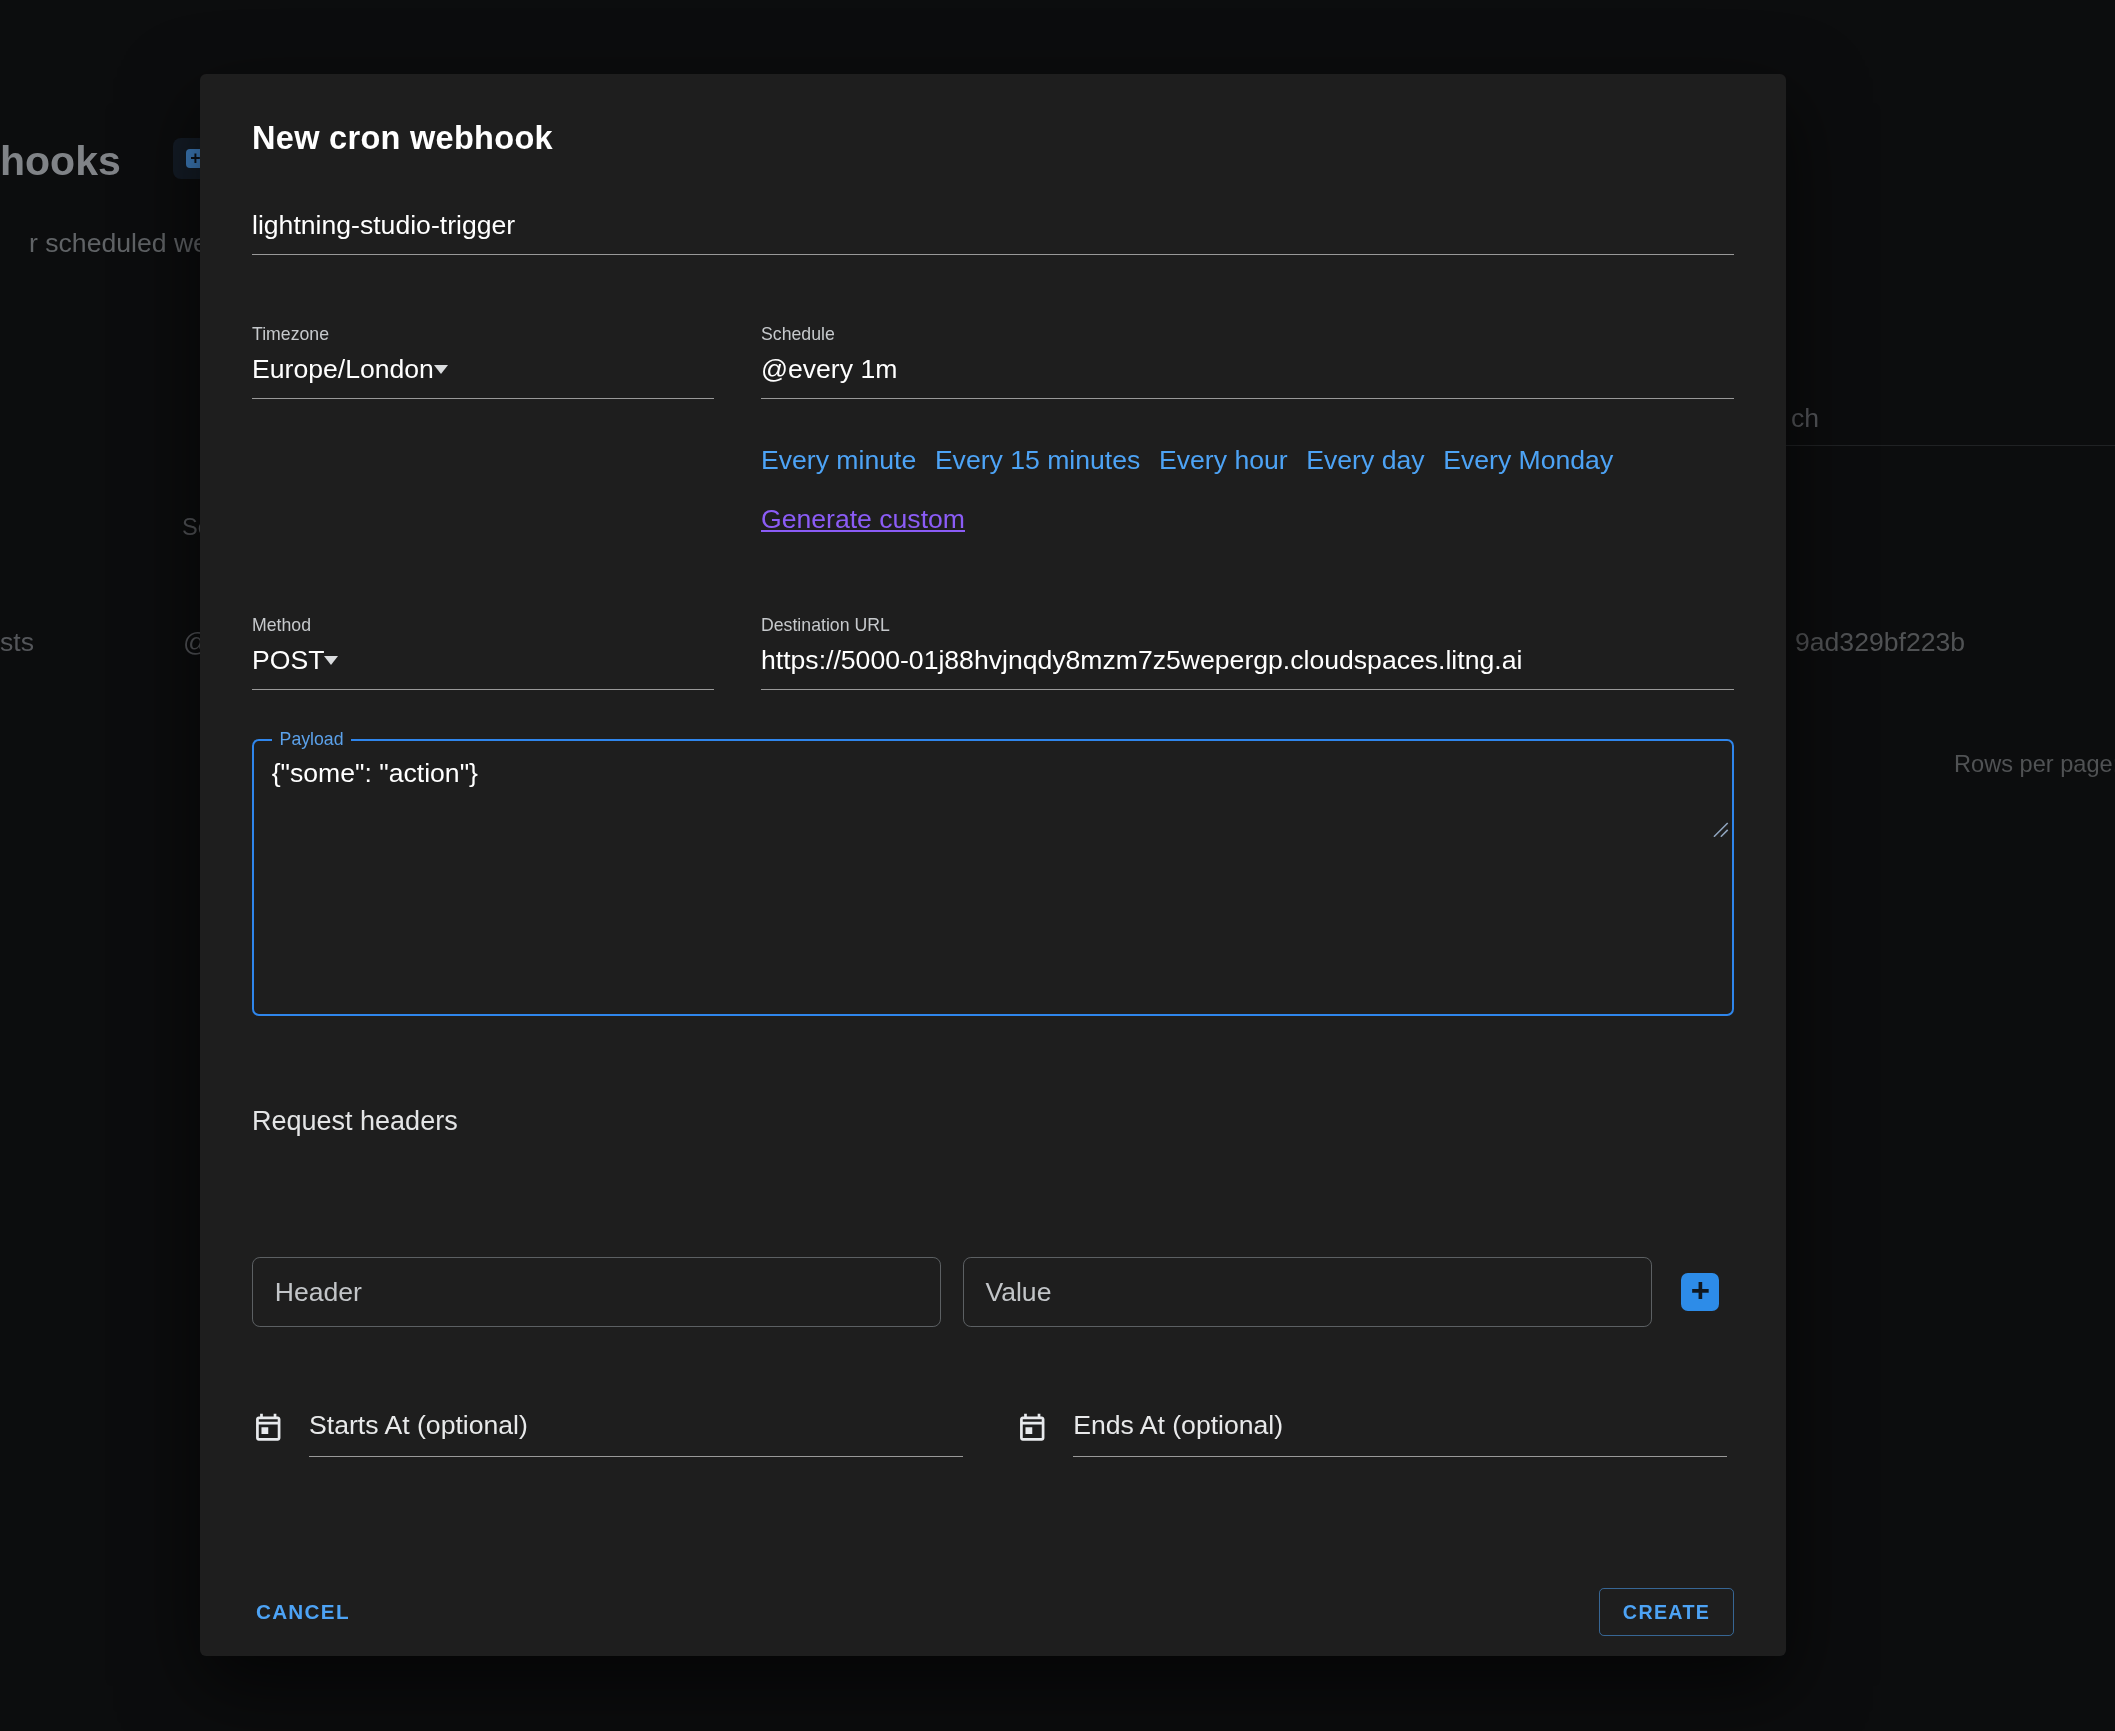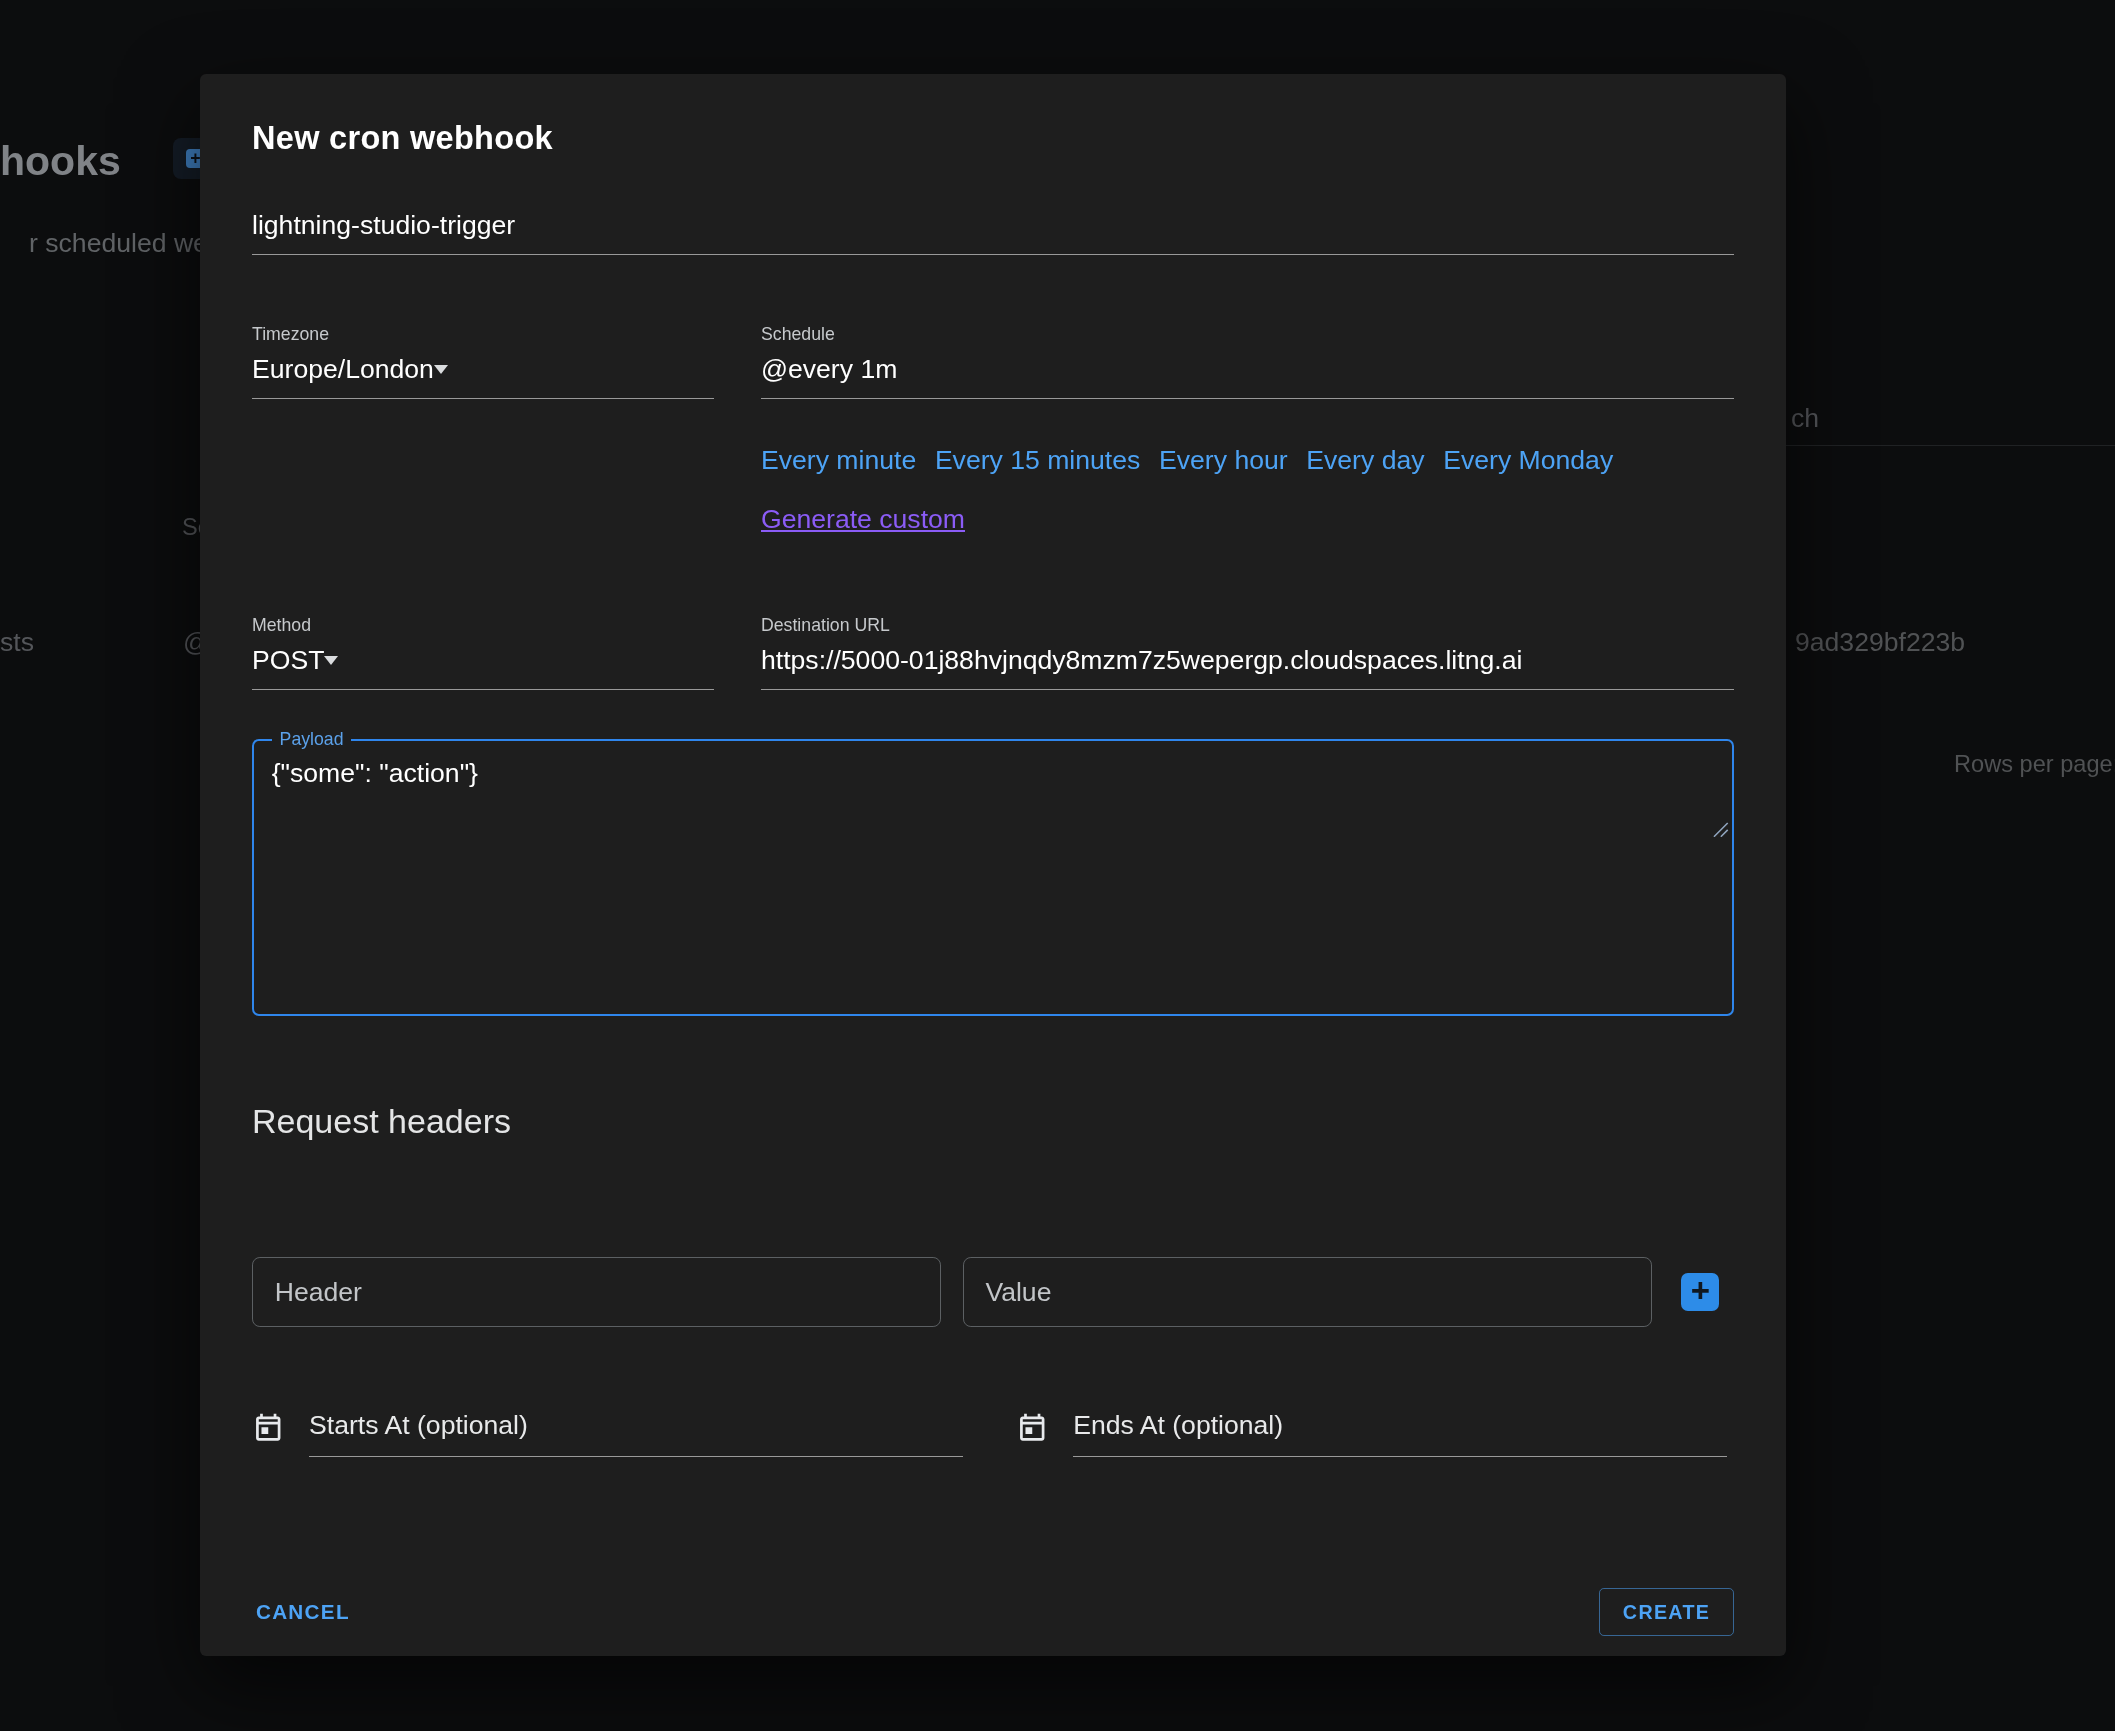--- a/index.html
+++ b/index.html
@@ -78,21 +78,21 @@
     padding:5.9px 17.7px 13.8px 17.7px; position:relative;
   }
   .payload-set legend { margin-left:0px; padding:0 7.9px; font-size:17.7px; color:#5ba1ea; line-height:21.7px; }
   .payload-set textarea {
     width:100%; height:100%; background:transparent; border:none; outline:none; resize:none;
     font-family:"Liberation Sans", sans-serif;
     font-size:26.6px; color:#ffffff; line-height:33px;
   }
   .resize-handle { position:absolute; right:3px; bottom:3px; width:17.7px; height:17.7px; }
 
-  .req-headers { margin-top:89px; font-size:34px; line-height:33px; color:#e4e5e6; }
+  .req-headers { margin-top:89px; font-size:27px; line-height:33px; color:#e4e5e6; }
 
   .headers-row { margin-top:119px; display:flex; align-items:center; gap:21.7px; }
   .outlined-input {
     width:689px; height:70px; background:transparent;
     border:1px solid #5c6063; border-radius:7.9px;
     padding:0 21.7px; font-family:"Liberation Sans", sans-serif;
     font-size:26.6px; color:#ffffff; outline:none;
   }
   .outlined-input::placeholder { color:#c2c5c8; opacity:1; }
   .add-header-btn {

